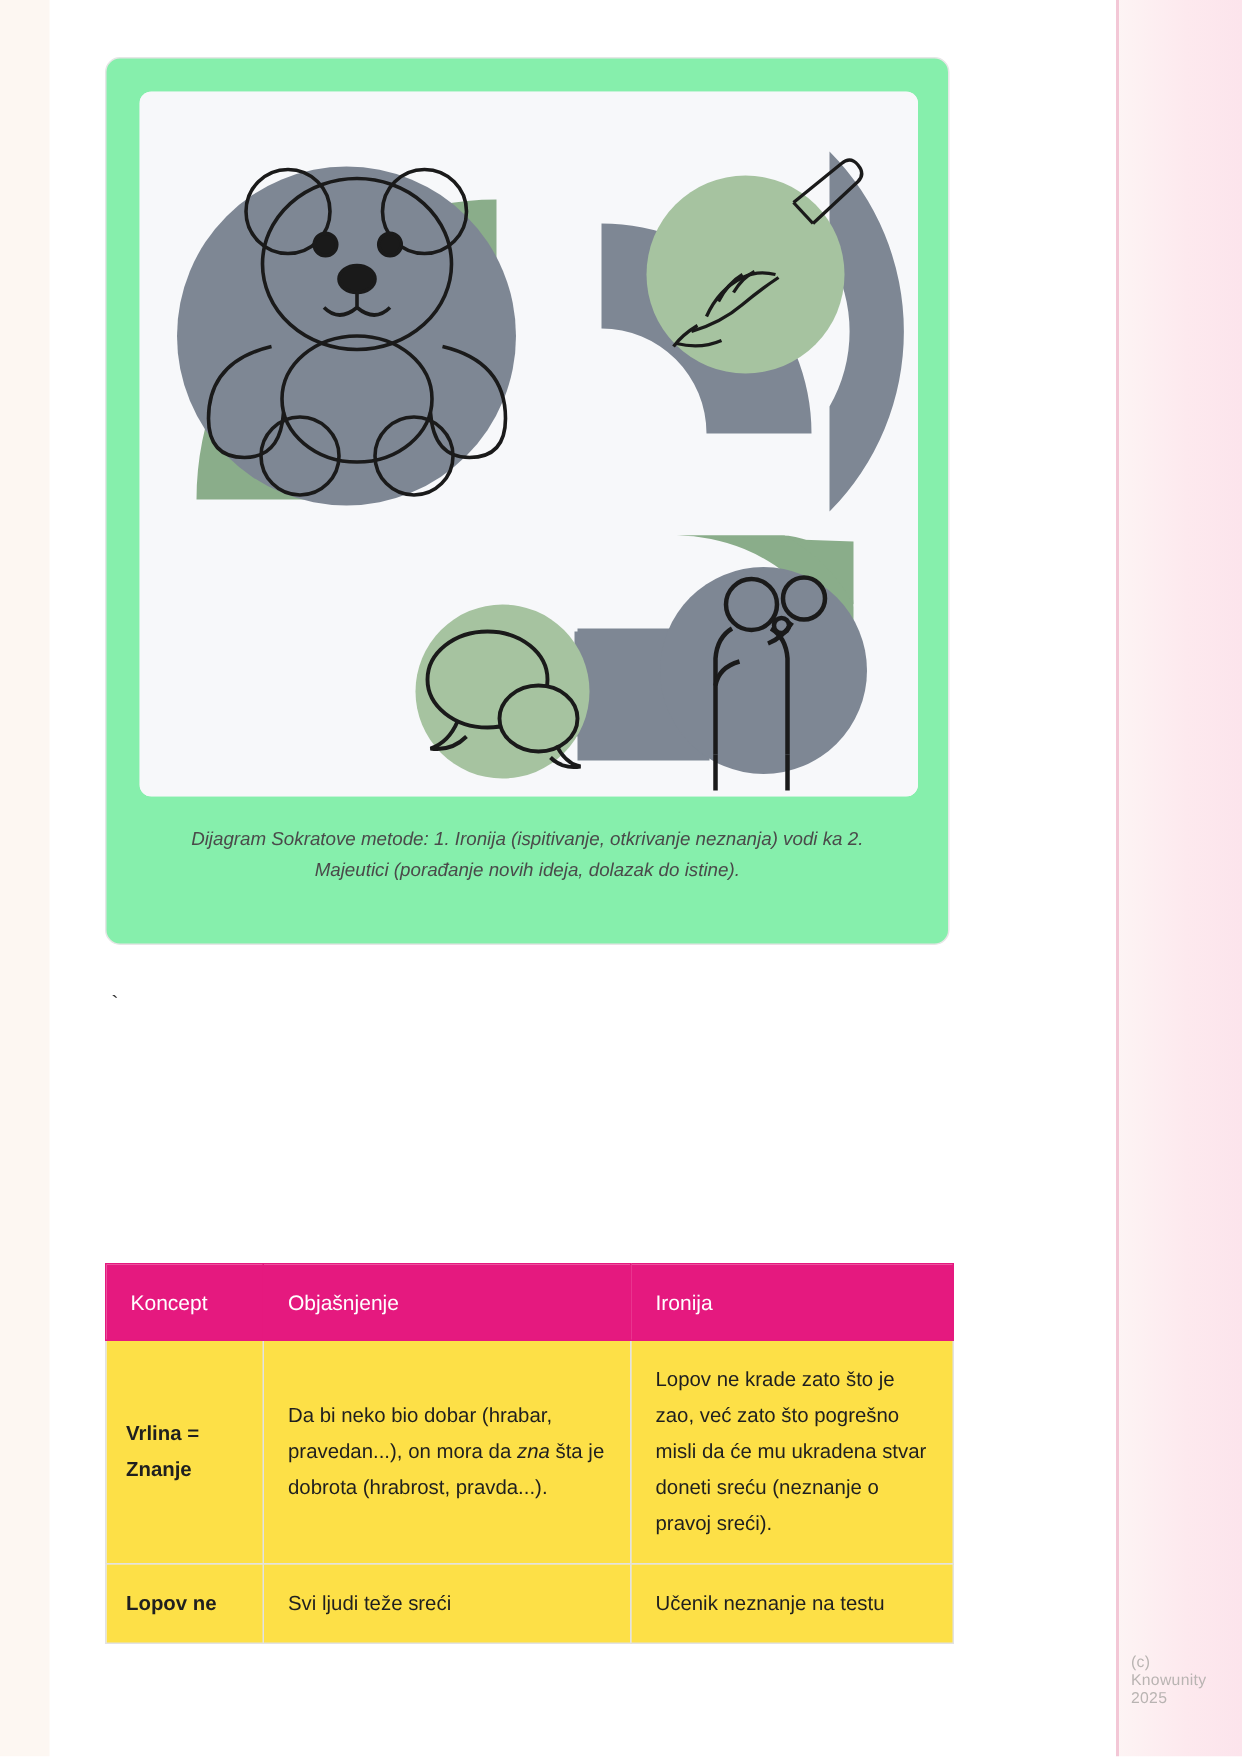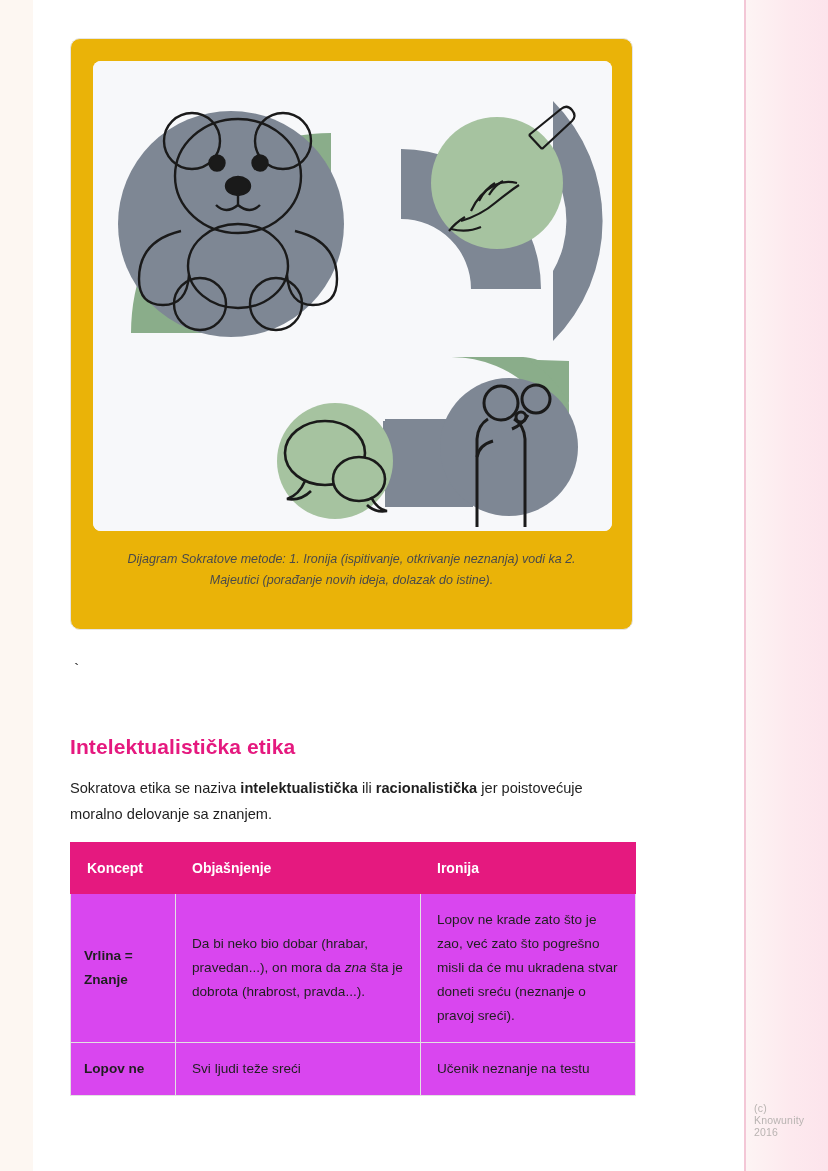--- a/index.html
+++ b/index.html
@@ -52,21 +52,21 @@
   
   .figure-card {
     position: absolute;
     left: 0;
     top: 38px;
     width: 563px;
     height: 592px;
     box-sizing: border-box;
     border: 1px solid #e6e6e6;
     border-radius: 10px;
-    background: #eab308;
+    background: #86efac;
   }
   .figure-inner {
     position: absolute;
     left: 22px;
     top: 22px;
     width: 519px;
     height: 470px;
     background: #f7f8fa;
     border-radius: 8px;
     overflow: hidden;
@@ -123,32 +123,32 @@
     top: 842px;
     width: 565px;
     border-collapse: collapse;
     table-layout: fixed;
     font-size: 13.6px;
   }
   .tbl th {
     background: #e5197f;
     color: #ffffff;
     text-align: left;
-    font-weight: bold;
+    font-weight: normal;
     font-size: 14px;
     padding: 17px 16px;
     border: 1px solid #e5197f;
   }
   .tbl td {
     border: 1px solid #e2e2e2;
     padding: 14px 16px;
     vertical-align: middle;
     line-height: 24px;
     color: #1f1f1f;
-    background: #d946ef;
+    background: #fde047;
   }
   .tbl td.k {
     font-weight: bold;
     padding-left: 13px;
   }
   .tbl td i { }
   .col1 { width: 105px; }
   .col2 { width: 245px; }
   .col3 { width: 215px; }
 
@@ -233,23 +233,21 @@
           <circle cx="443" cy="338" r="14"></circle>
           <circle cx="428" cy="356" r="5"></circle>
         </g>
       </svg>
     </div>
     <div class="figure-caption">Dijagram Sokratove metode: 1. Ironija (ispitivanje, otkrivanje neznanja) vodi ka 2. Majeutici (porađanje novih ideja, dolazak do istine).</div>
   </div>
 
   <div class="tick">`</div>
 
-  <h2 class="section-heading">Intelektualistička etika</h2>
-
-  <p class="para"><span>Sokratova etika se naziva </span><b>intelektualistička</b><span> ili </span><b>racionalistička</b><span> jer poistovećuje moralno delovanje sa znanjem.</span></p>
+
 
   <table class="tbl">
     <colgroup>
       <col class="col1">
         <col class="col2">
         <col class="col3">
     </colgroup>
     <thead>
       <tr>
         <th>Koncept</th>
@@ -264,14 +262,14 @@
         <td>Lopov ne krade zato što je zao, već zato što pogrešno misli da će mu ukradena stvar doneti sreću (neznanje o pravoj sreći).</td>
       </tr>
       <tr>
         <td class="k">Lopov ne</td>
         <td>Svi ljudi teže sreći</td>
         <td>Učenik neznanje na testu</td>
       </tr>
     </tbody>
   </table>
 
-  <div class="watermark">(c) Knowunity 2016</div>
+  <div class="watermark">(c) Knowunity 2025</div>
 </div>
 
 </body></html>

